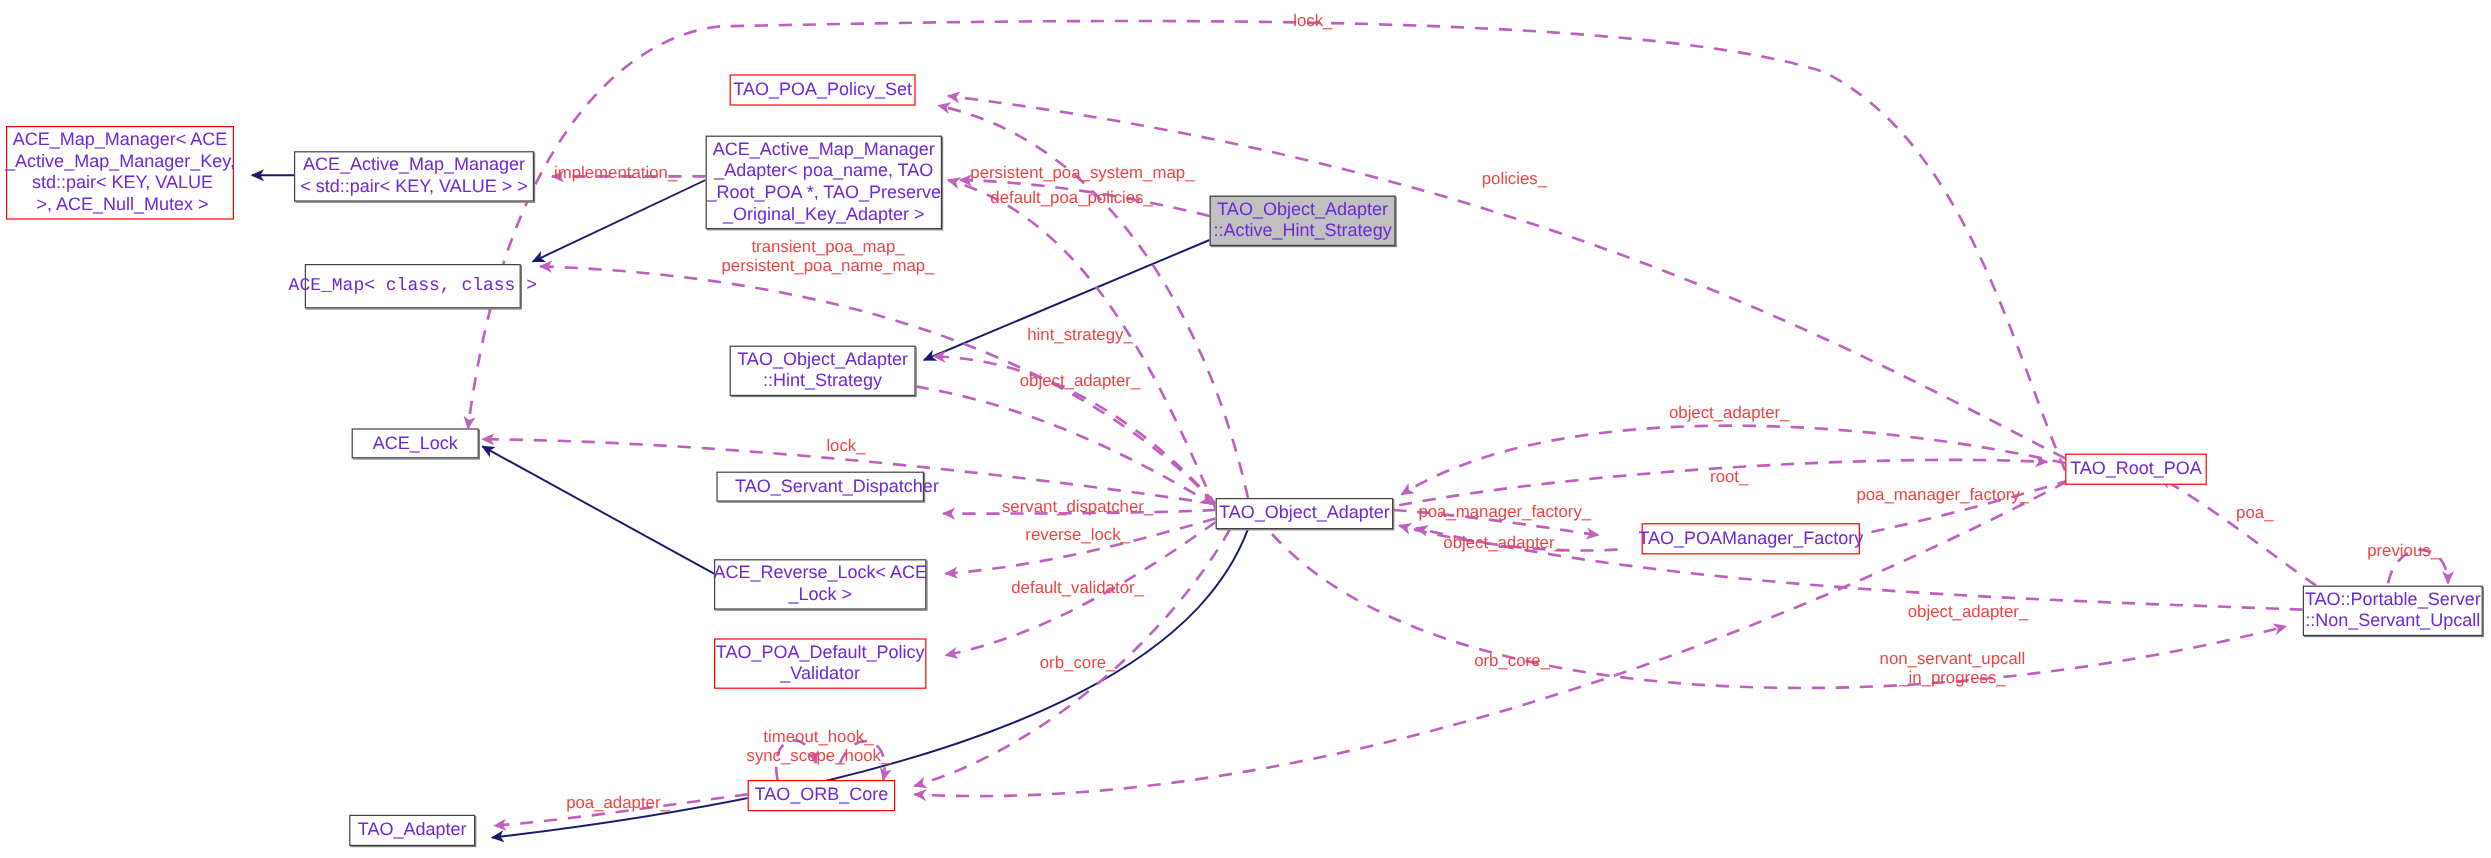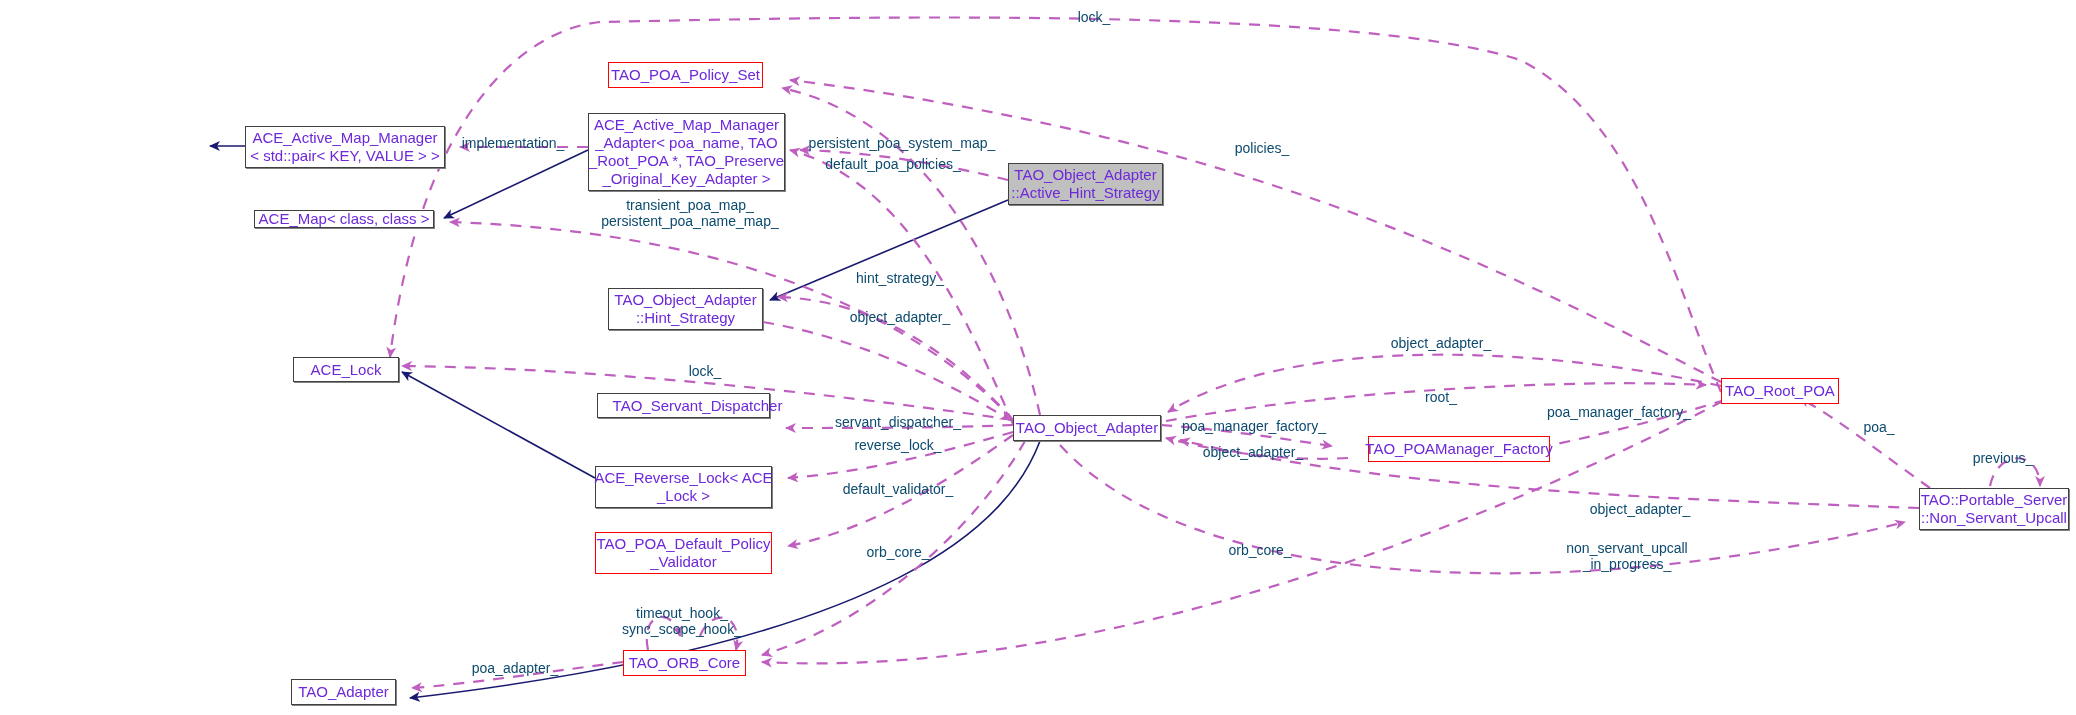--- a/index.html
+++ b/index.html
@@ -44,21 +44,21 @@
     box-shadow: none;
   }
   .node.current {
     background: #c0c0c0;
     border: 1px solid #404040;
   }
   .edge-label {
     position: absolute;
     font-size: 14px;
     line-height: 16px;
-    color: #0c4a6e;
+    color: #ef4444;
     text-align: center;
     white-space: pre;
     background: transparent;
     z-index: 6;
     transform: translate(-50%, -50%);
   }
 </style>
 </head>
 <body>
 
@@ -130,27 +130,33 @@
 
       <path d="M1740,392 C1500,520 1100,680 762,662" marker-end="url(#arrow-purple)"></path>
 
       <path d="M648,650 C640,612 672,606 680,636" marker-end="url(#arrow-purple)"></path>
       <path d="M700,636 C712,606 744,614 736,650" marker-end="url(#arrow-purple)"></path>
 
       <path d="M623,662 C560,670 470,684 412,688" marker-end="url(#arrow-purple)"></path>
     </g>
   </svg>
 
+  <div class="node red" style="left:5px; top:105px; width:190px; height:78px;">
+    <span>ACE_Map_Manager&lt; ACE
+_Active_Map_Manager_Key,
+ std::pair&lt; KEY, VALUE
+ &gt;, ACE_Null_Mutex &gt;</span>
+  </div>
 
   <div class="node" style="left:245px; top:126px; width:200px; height:42px;">
     <span>ACE_Active_Map_Manager
 &lt; std::pair&lt; KEY, VALUE &gt; &gt;</span>
   </div>
 
-  <div class="node" style="left:254px; top:210px; width:180px; height:18px;">
+  <div class="node" style="left:254px; top:220px; width:180px; height:37px;font-family:Liberation Mono, monospace;">
     <span>ACE_Map&lt; class, class &gt;</span>
   </div>
 
   <div class="node" style="left:588px; top:113px; width:197px; height:78px;">
     <span>ACE_Active_Map_Manager
 _Adapter&lt; poa_name, TAO
 _Root_POA *, TAO_Preserve
 _Original_Key_Adapter &gt;</span>
   </div>
 

